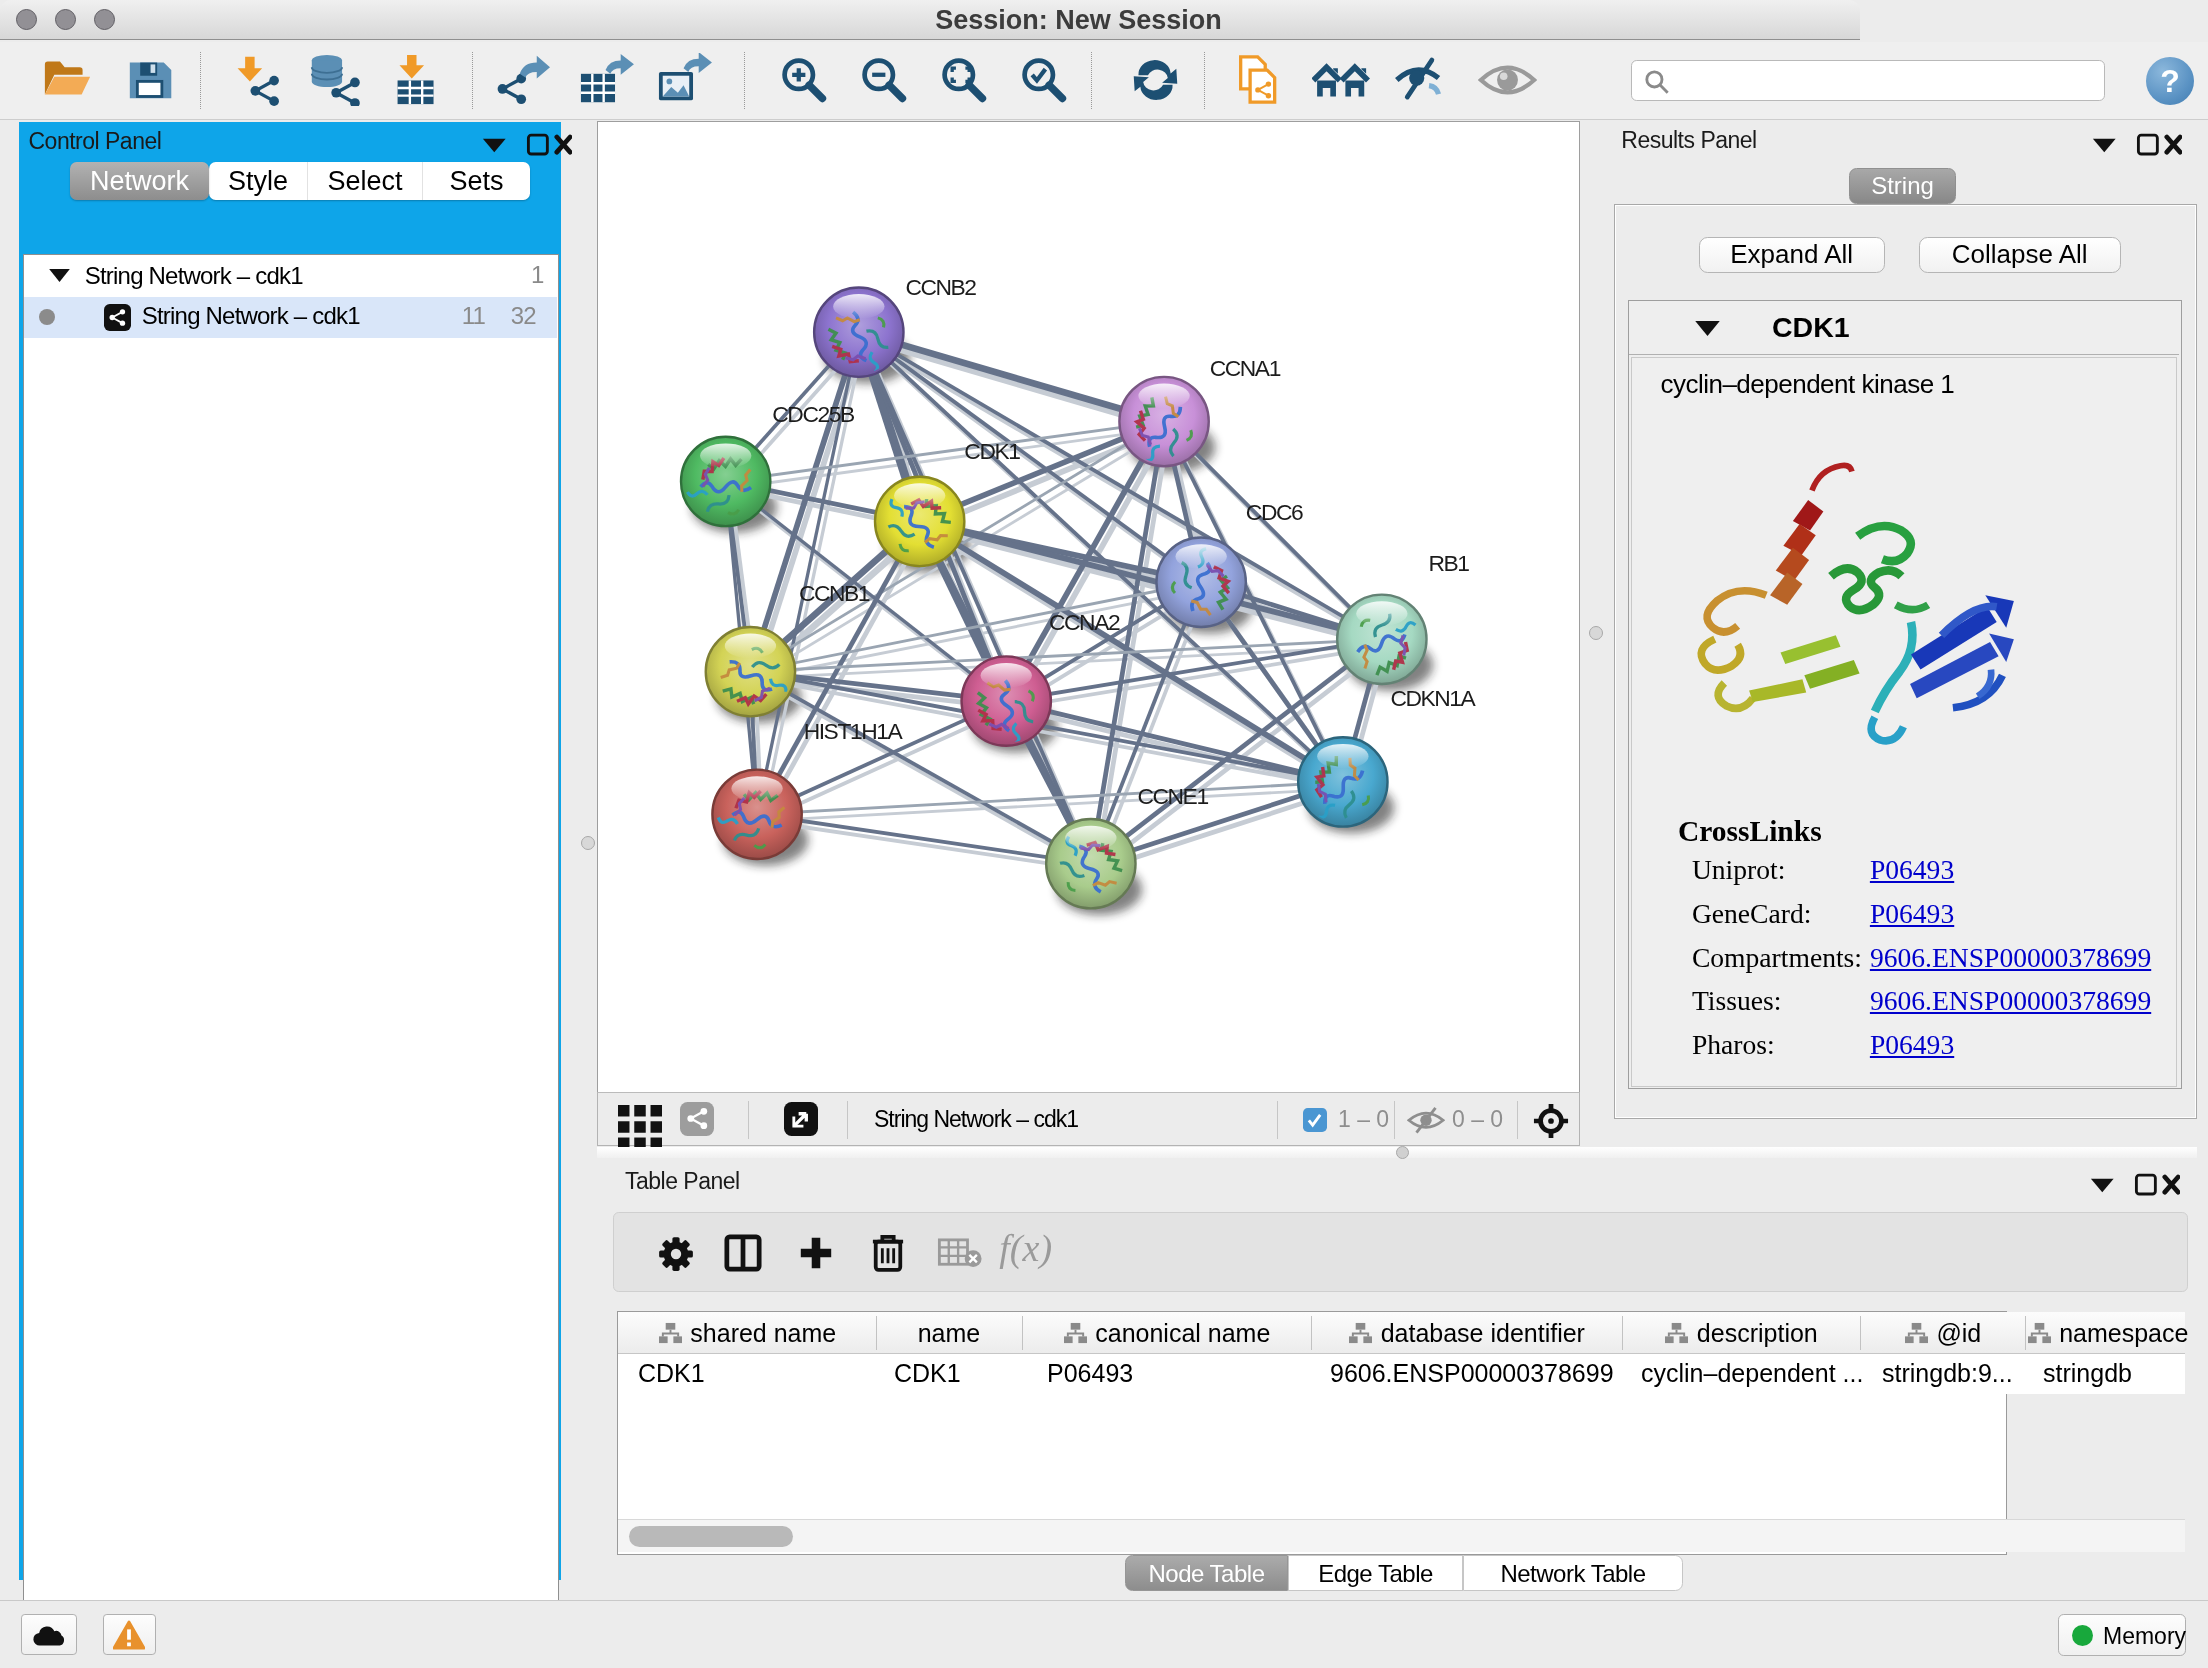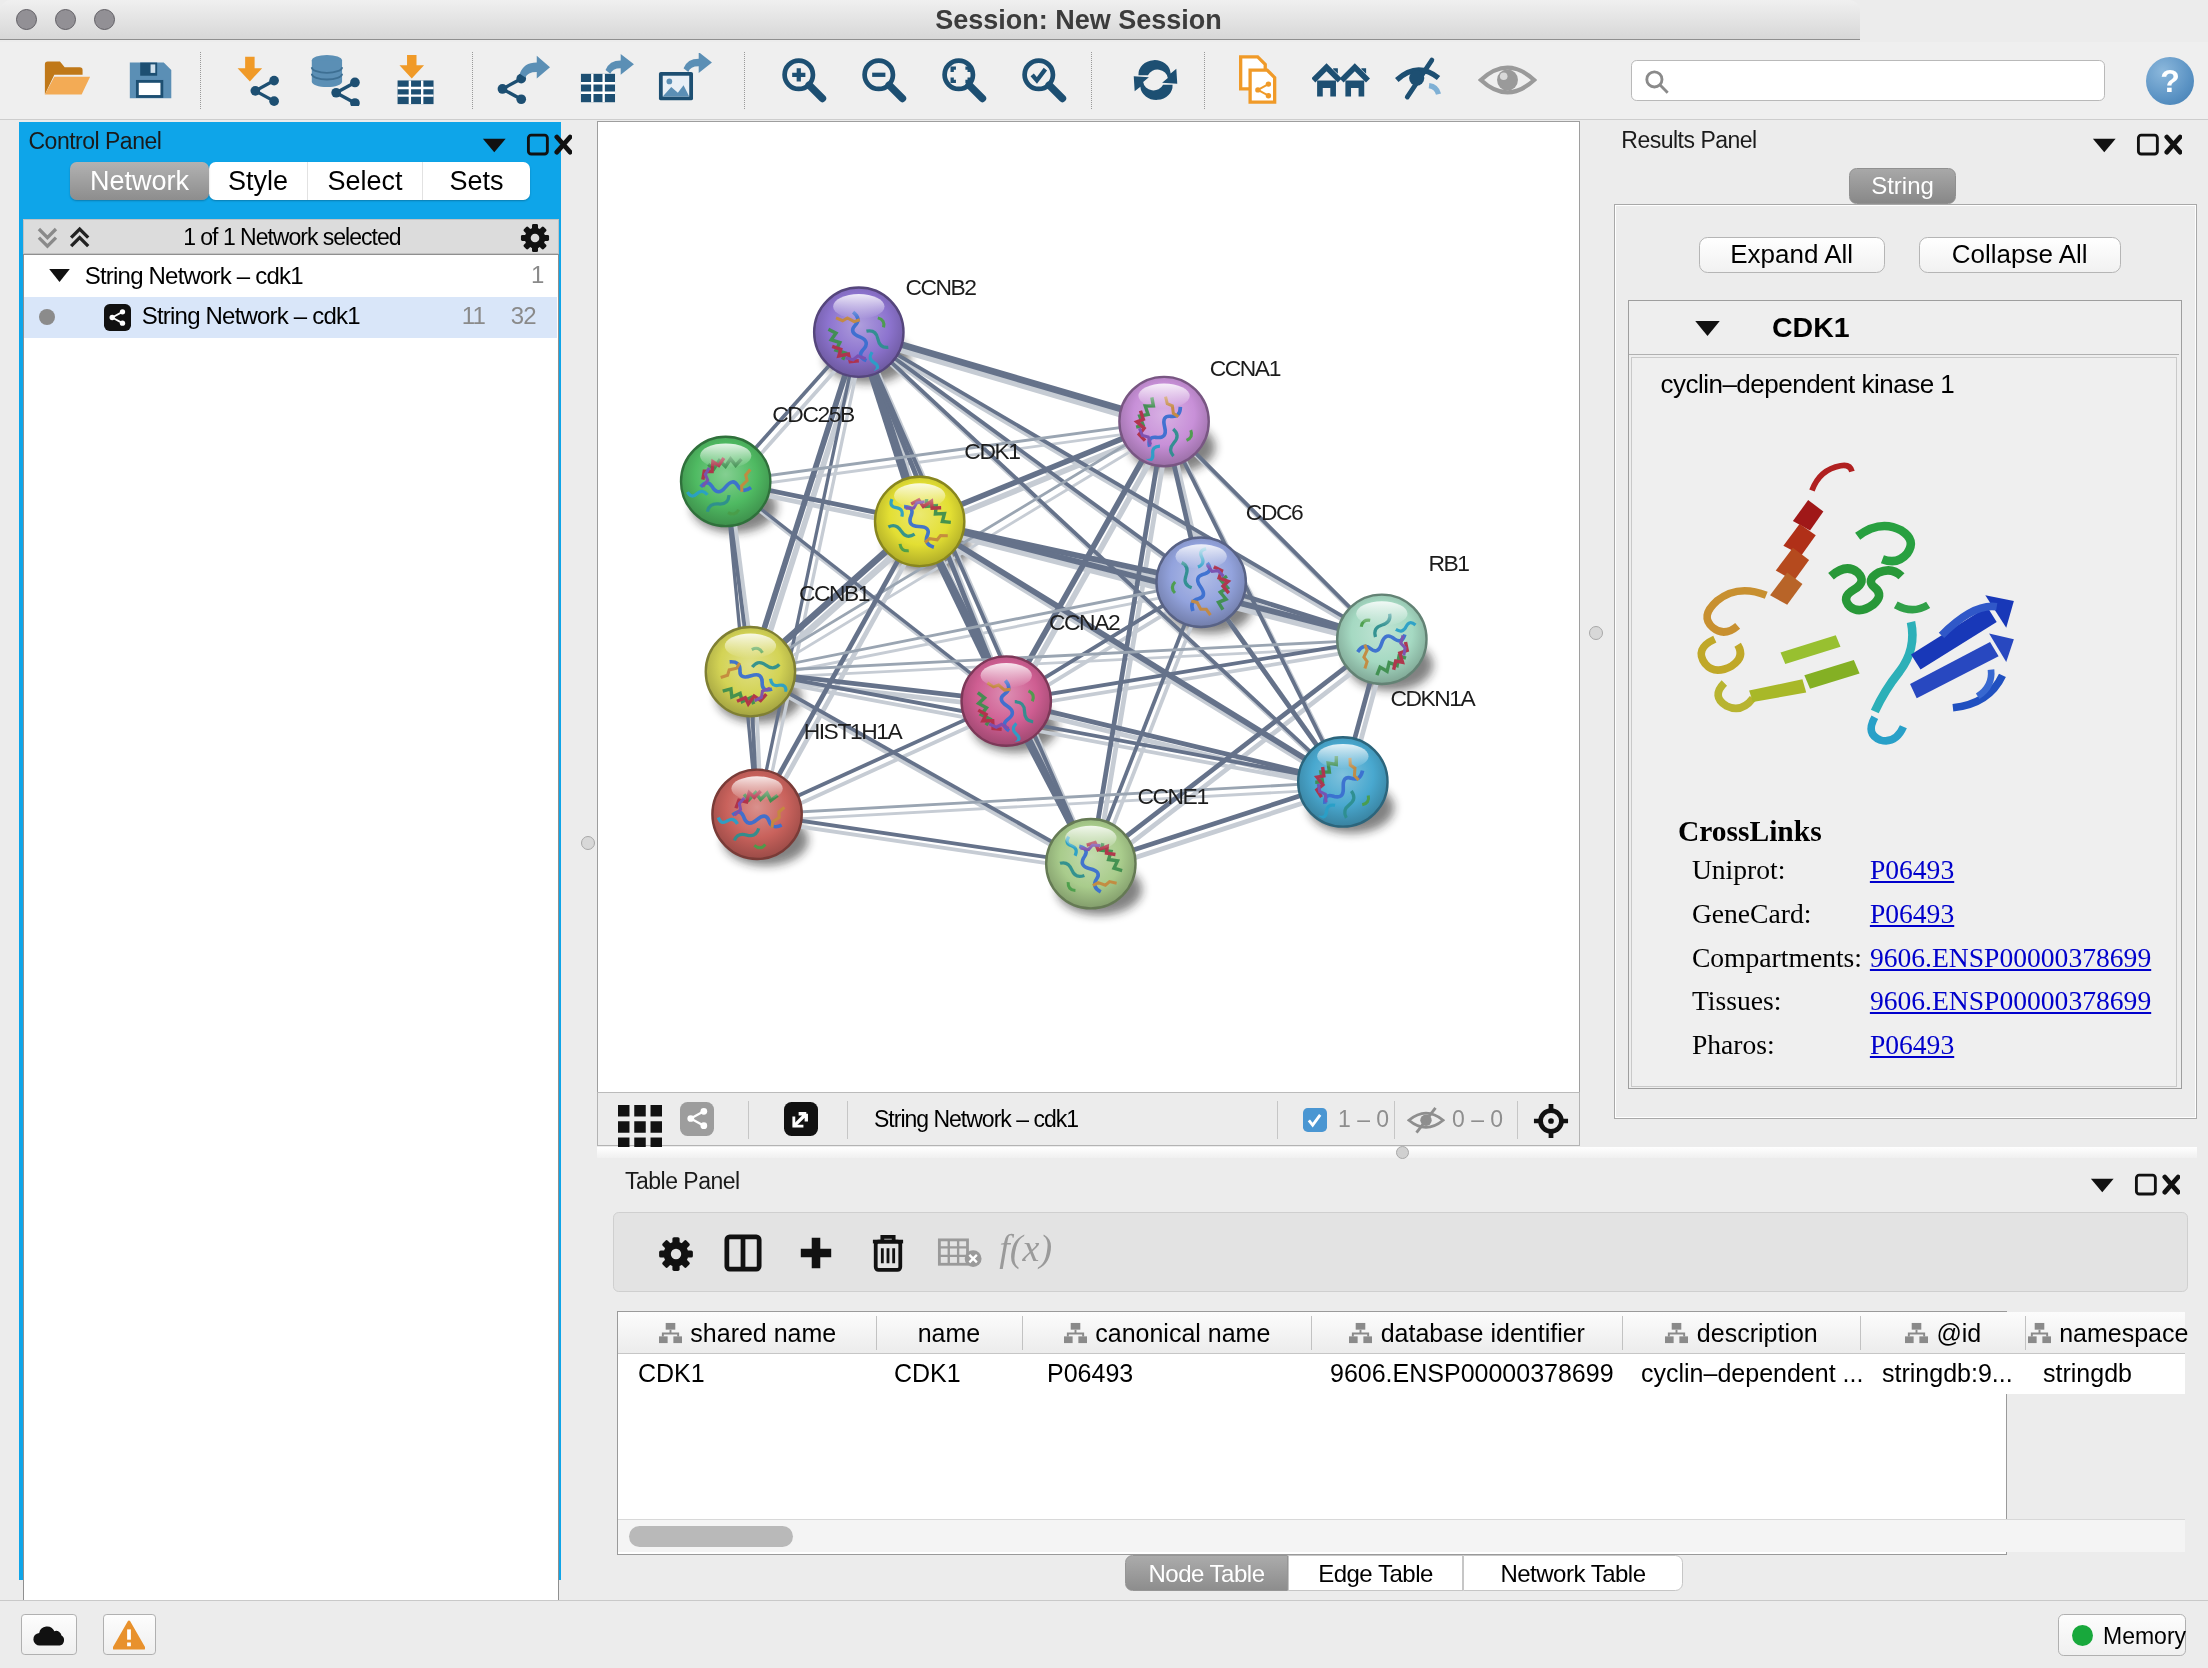--- a/index.html
+++ b/index.html
@@ -134,39 +134,20 @@
       <path d="M2 6 h24 l-12 14 Z" fill="#111"></path>
       <rect x="50" y="2" width="20" height="20" rx="3" fill="none" stroke="#111" stroke-width="3"></rect>
       <path d="M80 4 l14 16 M94 4 l-14 16" stroke="#111" stroke-width="5" stroke-linecap="round"></path>
     </svg>
     <div class="abs" style="left:51px;top:40px;width:460px;height:38px;font-size:27px">
       <div class="abs" style="left:139px;top:0;width:321px;height:38px;background:#fff;border-radius:6.7px;box-shadow:0 1px 1.9px rgba(0,0,0,0.25)"></div>
       <div class="abs" style="left:139px;top:0;width:99px;height:38px;text-align:center;line-height:38px;border-right:1.9px solid #e2e2e2">Style</div>
       <div class="abs" style="left:238px;top:0;width:115px;height:38px;text-align:center;line-height:38px;border-right:1.9px solid #e2e2e2">Select</div>
       <div class="abs" style="left:353px;top:0;width:107px;height:38px;text-align:center;line-height:38px">Sets</div>
       <div class="abs" style="left:0;top:0;width:139px;height:38px;background:linear-gradient(#b2b2b2,#8d8d8d);border-radius:6.7px;color:#fff;text-align:center;line-height:38px;box-shadow:0 1px 1.9px rgba(0,0,0,0.25)">Network</div>
-    </div>
-    <div class="abs" style="left:3.8px;top:97px;width:536px;height:35px;background:#dcdcdc;border:1px solid #c2c2c2;font-size:23px;letter-spacing:-1px">
-      <svg class="abs" style="left:13.3px;top:4.8px" width="55" height="27" viewBox="0 0 58 28">
-        <path d="M2 4 l9 9 9-9 M2 13 l9 9 9-9" stroke="#8a8a8a" stroke-width="3.5" fill="none"></path>
-        <path d="M36 13 l9-9 9 9 M36 22 l9-9 9 9" stroke="#222" stroke-width="3.5" fill="none"></path>
-      </svg>
-      <div class="abs" style="left:0;top:0;width:536px;text-align:center;line-height:34px">1 of 1 Network selected</div>
-      <svg style="position:absolute;left:496px;top:2.9px" width="30" height="30" viewBox="-16 -16 32 32">
-        <circle r="11" fill="#111"></circle>
-        <rect x="-3.2" y="-15" width="6.4" height="8" rx="1.5" transform="rotate(0)" fill="#111"></rect>
-        <rect x="-3.2" y="-15" width="6.4" height="8" rx="1.5" transform="rotate(45)" fill="#111"></rect>
-        <rect x="-3.2" y="-15" width="6.4" height="8" rx="1.5" transform="rotate(90)" fill="#111"></rect>
-        <rect x="-3.2" y="-15" width="6.4" height="8" rx="1.5" transform="rotate(135)" fill="#111"></rect>
-        <rect x="-3.2" y="-15" width="6.4" height="8" rx="1.5" transform="rotate(180)" fill="#111"></rect>
-        <rect x="-3.2" y="-15" width="6.4" height="8" rx="1.5" transform="rotate(225)" fill="#111"></rect>
-        <rect x="-3.2" y="-15" width="6.4" height="8" rx="1.5" transform="rotate(270)" fill="#111"></rect>
-        <rect x="-3.2" y="-15" width="6.4" height="8" rx="1.5" transform="rotate(315)" fill="#111"></rect>
-        <circle r="4.6" fill="#dcdcdc"></circle>
-      </svg>
     </div>
     <div class="abs" style="left:3.8px;top:132px;width:536px;height:1441px;background:#fff;border:1.9px solid #8f8f8f;font-size:24px;letter-spacing:-0.8px">
       <div class="abs" style="left:0;top:0;width:533px;height:42px">
         <svg class="abs" style="left:24px;top:13.3px" width="23" height="15" viewBox="0 0 24 16">
           <path d="M1 1 h22 l-11 14 Z" fill="#111"></path>
         </svg>
         <div class="abs" style="left:61px;top:6.7px">String Network – cdk1</div>
         <div class="abs" style="right:13.3px;top:5.7px;color:#8a8a8a">1</div>
       </div>
       <div class="abs" style="left:0;top:42px;width:533px;height:41px;background:#d9e6f9">

